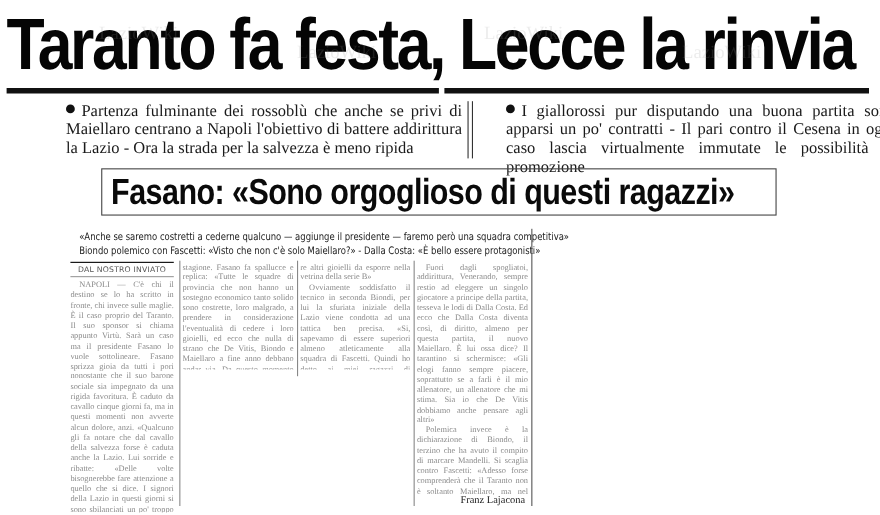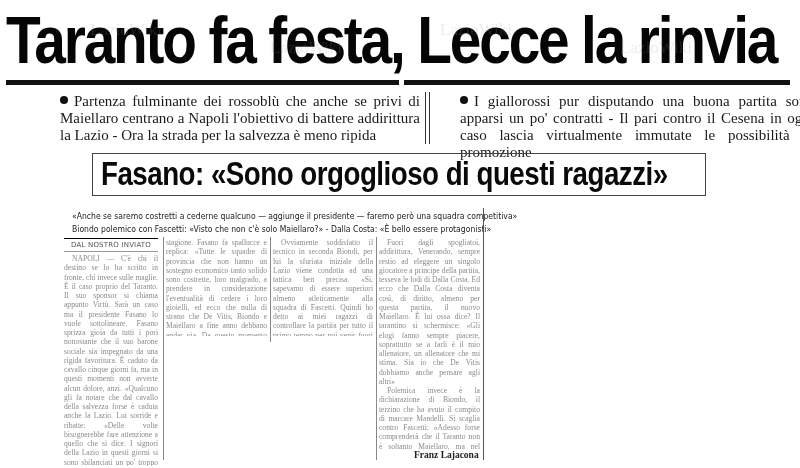--- a/index.html
+++ b/index.html
@@ -153,23 +153,23 @@
       line-height: 12px;
       text-align: center;
       color: #555;
       letter-spacing: 0.2px;
     }
     .byline {
       position: absolute;
       left: 414px;
       top: 449px;
       width: 68px;
-      text-align: left;
-      font-family: "Liberation Serif", serif;
-      font-weight: bold;
+      text-align: center;
+      font-family: "Liberation Serif", serif;
+      font-weight: normal;
       font-size: 9.5px;
       line-height: 12px;
       color: #222;
       white-space: nowrap;
     }
     .watermark {
       position: absolute;
       font-family: "Liberation Serif", serif;
       font-size: 17px;
       color: rgba(150,150,150,0.18);
@@ -209,20 +209,21 @@
 
 </div>
 <div class="col-sep sep1"></div>
 
 <div class="col col2">
   <p style="text-indent:0">stagione. Fasano fa spallucce e replica: «Tutte le squadre di provincia che non hanno un sostegno economico tanto solido sono costrette, loro malgrado, a prendere in considerazione l'eventualità di cedere i loro gioielli, ed ecco che nulla di strano che De Vitis, Biondo e Maiellaro a fine anno debbano andar via. Da questo momento posso assicurare ai miei tifosi che il Taranto sarà sempre una squadra competitiva. Vorrà dire che saremo costretti a trova-</p>
 </div>
 <div class="col-sep sep2"></div>
 
 <div class="col col3">
+  <p style="text-indent:0">re altri gioielli da esporre nella vetrina della serie B»</p>
   <p>Ovviamente soddisfatto il tecnico in seconda Biondi, per lui la sfuriata iniziale della Lazio viene condotta ad una tattica ben precisa. «Si, sapevamo di essere superiori almeno atleticamente alla squadra di Fascetti. Quindi ho detto ai miei ragazzi di controllare la partita per tutto il primo tempo per poi venir fuori al momento opportuno. Mi sembra che le consegne siano state rispettate»</p>
 </div>
 <div class="col-sep sep3"></div>
 
 <div class="col col4">
   <p>Fuori dagli spogliatoi, addirittura, Venerando, sempre restio ad eleggere un singolo giocatore a principe della partita, tesseva le lodi di Dalla Costa. Ed ecco che Dalla Costa diventa così, di diritto, almeno per questa partita, il nuovo Maiellaro. È lui ossa dice? Il tarantino si schermisce: «Gli elogi fanno sempre piacere, soprattutto se a farli è il mio allenatore, un allenatore che mi stima. Sia io che De Vitis dobbiamo anche pensare agli altri»</p>
   <p>Polemica invece è la dichiarazione di Biondo, il terzino che ha avuto il compito di marcare Mandelli. Si scaglia contro Fascetti: «Adesso forse comprenderà che il Taranto non è soltanto Maiellaro, ma nel Taranto giocano anche persone e tutte sono capaci di fare un gran de colpo come lo abbiamo visto. Il libero Paolinelli invece è cauto nelle dichiarazioni e non vuole affondare la lama nelle ferite di una Lazio che ormai è in agonia. «Abbiamo battuto una grande squadra, non dimentichiamolo che era la favorita»</p>
 </div>
 
 <div class="byline">Franz Lajacona</div>

